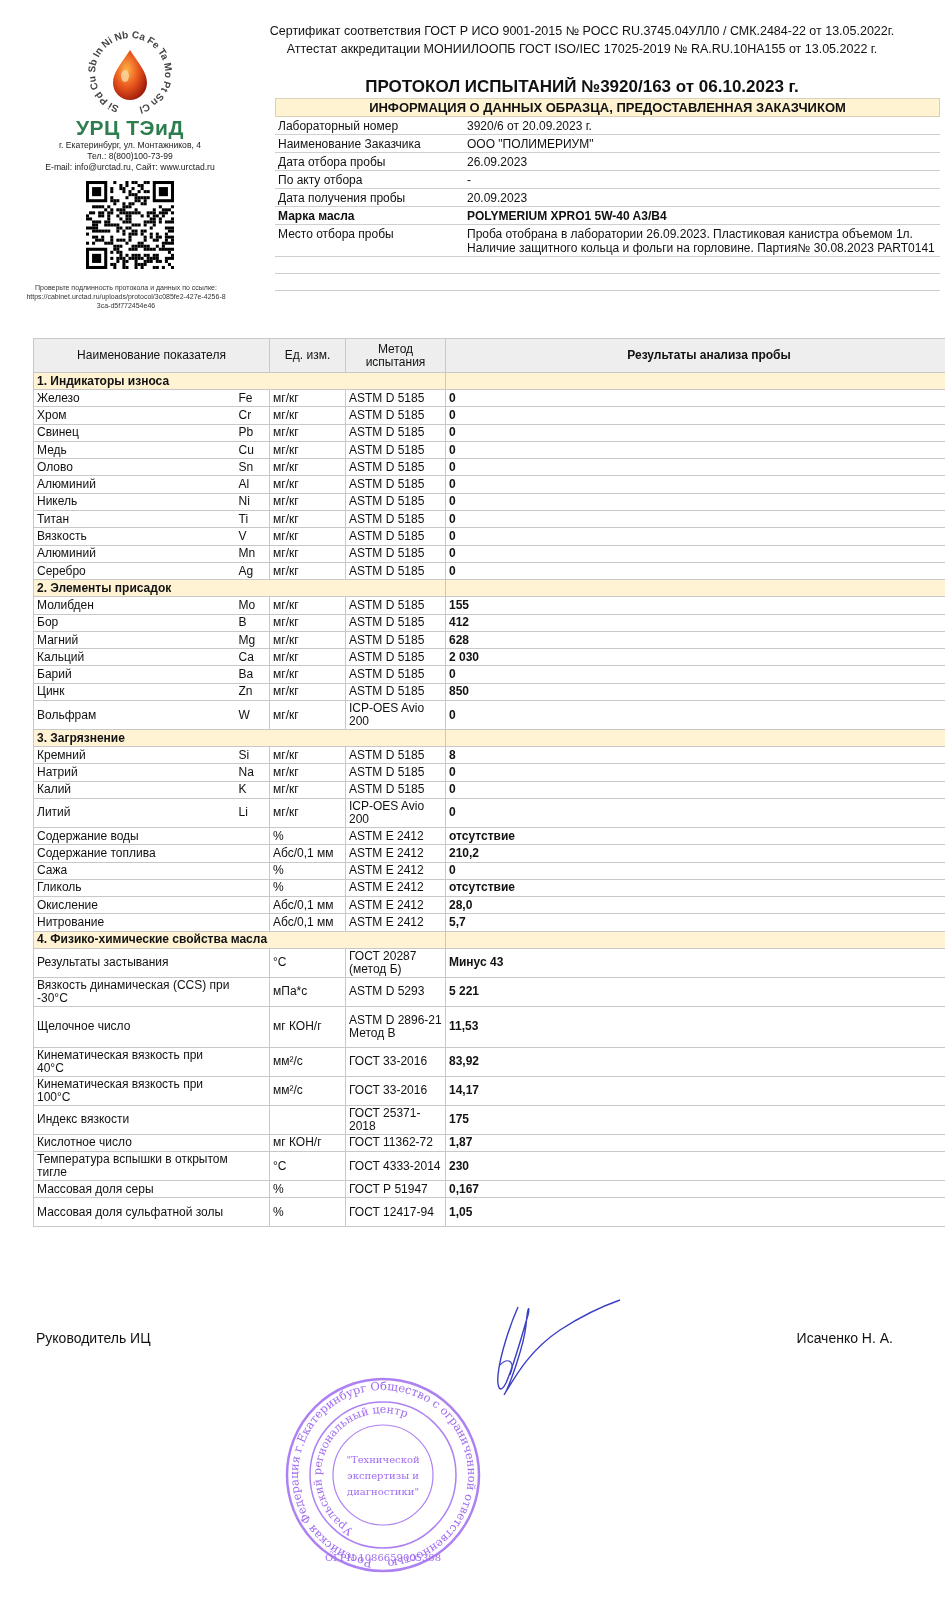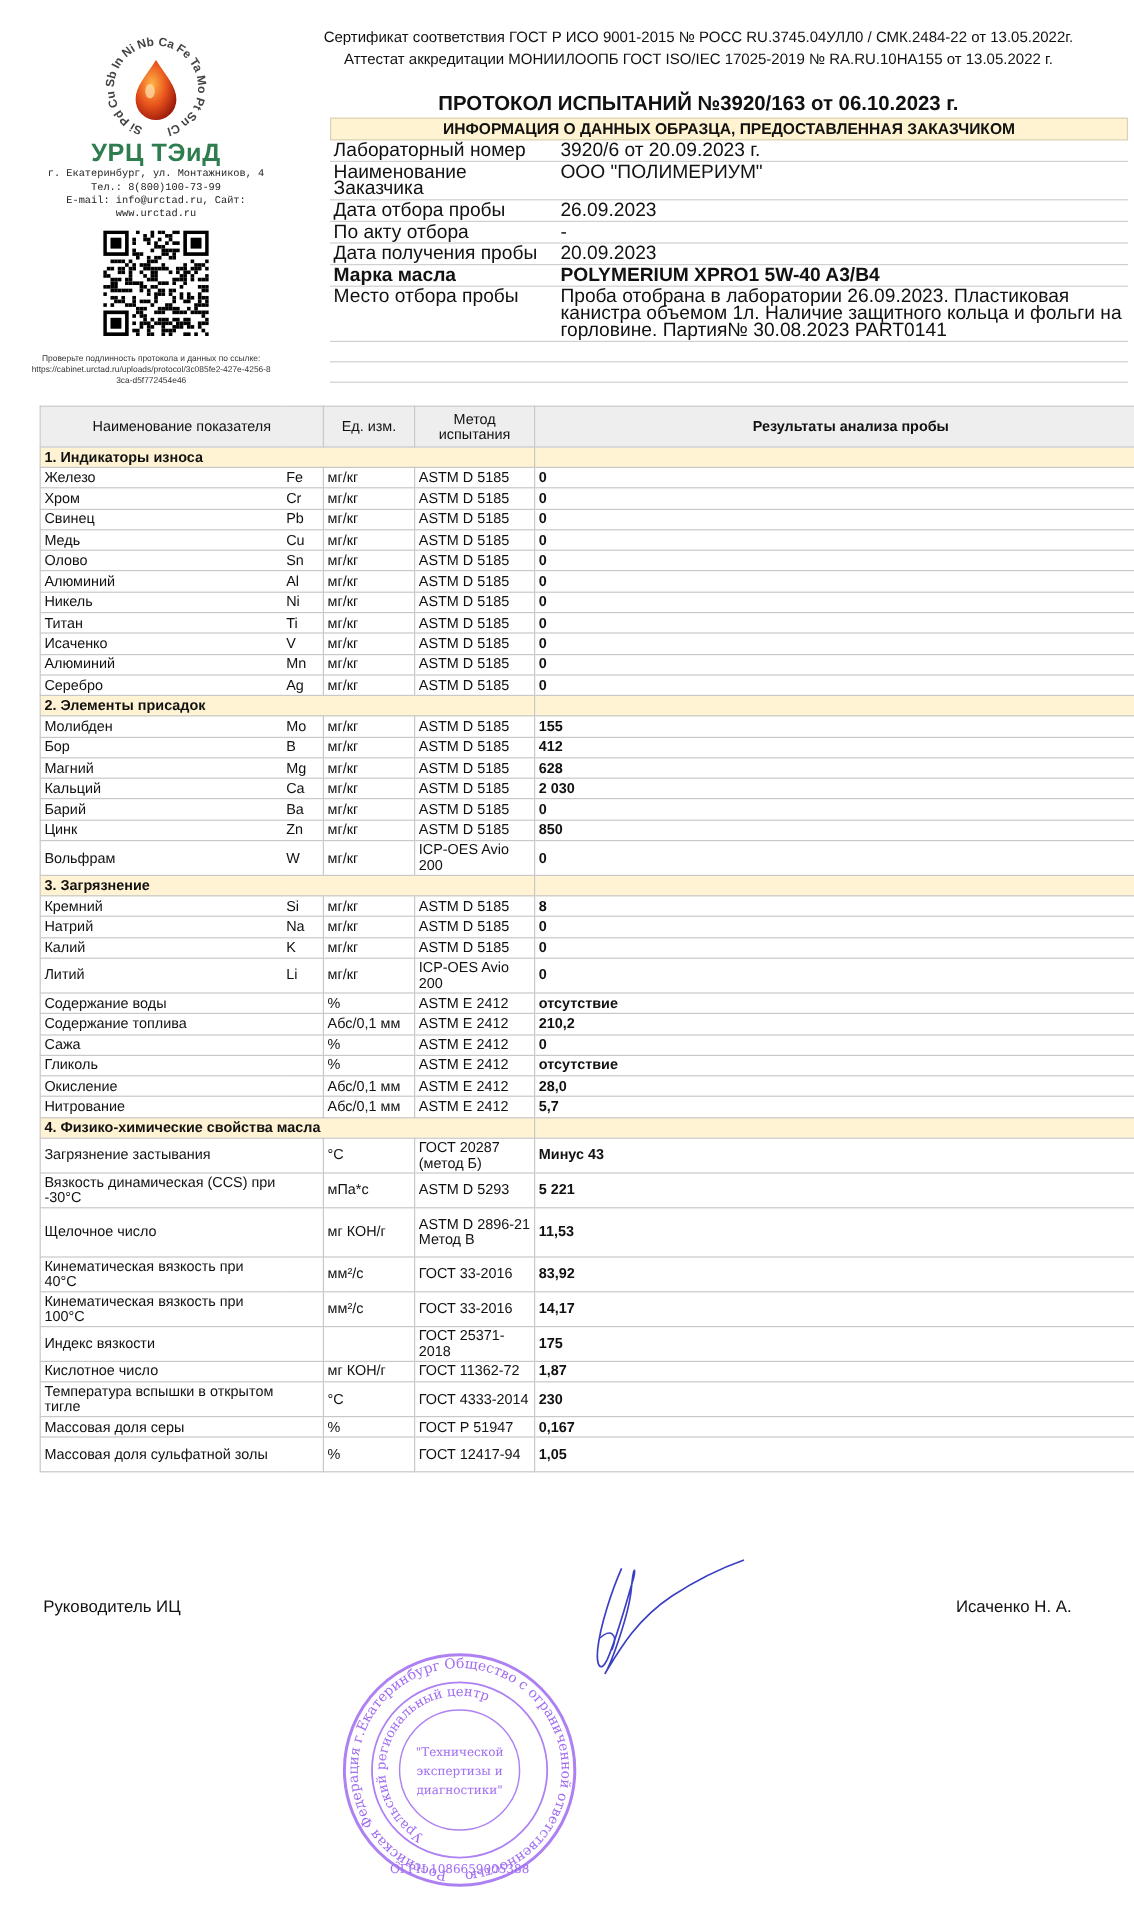--- a/index.html
+++ b/index.html
@@ -2,32 +2,32 @@
 <html><head>
 <meta charset="utf-8">
 <style>
   * { box-sizing: border-box; margin: 0; padding: 0; }
   body { width: 945px; height: 1600px; background: #ffffff; font-family: "Liberation Sans", sans-serif; color: #111; position: relative; overflow: hidden; }
 
   
   .logo-block { position: absolute; left: 30px; top: 28px; width: 200px; text-align: center; }
   .logo-svg { display: block; margin: 0 auto; }
   .brand { font-size: 21px; font-weight: bold; color: #2e7d4f; letter-spacing: 0.5px; margin-top: -2px; }
-  .addr { font-size: 8.6px; line-height: 11px; color: #222; font-family: Liberation Mono, monospace; }
+  .addr { font-size: 8.6px; line-height: 11px; color: #222; }
   .qr { width: 88px; height: 88px; margin: 8px auto 10px; }
   .verify { font-size: 7px; line-height: 9px; color: #333; width: 200px; margin-left: -4px; }
 
   
   .cert { position: absolute; left: 232px; top: 22px; width: 700px; text-align: center; font-size: 12.5px; line-height: 18px; }
   .proto-title { position: absolute; left: 232px; top: 77px; width: 700px; text-align: center; font-size: 17px; font-weight: bold; }
 
   
   .info { position: absolute; left: 232px; top: 98px; width: 665px; margin-left: 43px; }
   .info-head { background: #fff3d1; border: 1px solid #d9d2b8; text-align: center; font-weight: bold; font-size: 13px; height: 19px; line-height: 18px; }
-  .info-row { display: flex; border-bottom: 1px solid #cfcfcf; font-size: 16px; line-height: 14px; padding: 2px 0 1px; }
+  .info-row { display: flex; border-bottom: 1px solid #cfcfcf; font-size: 12px; line-height: 14px; padding: 2px 0 1px; }
   .info-row .k { width: 192px; padding-left: 3px; }
   .info-row .v { flex: 1; }
   .info-row.bold { font-weight: bold; justify-content: space-between; }
   .info-empty { height: 17px; border-bottom: 1px solid #cfcfcf; }
 
   
   table.res { position: absolute; left: 33px; top: 338px; width: 940px; border-collapse: collapse; font-size: 12px; }
   table.res td, table.res th { border: 1px solid #c8c8c8; padding: 0 3px; line-height: 13px; vertical-align: middle; }
   table.res th { background: #eeeeee; font-weight: normal; text-align: center; height: 34px; font-size: 12px; }
   table.res th.result-h { font-weight: bold; }
@@ -476,21 +476,21 @@
         <td class="val">0</td>
       </tr>
       <tr class="row">
         <td class="name-cell">Титан</td>
         <td class="sym-cell">Ti</td>
         <td>мг/кг</td>
         <td>ASTM D 5185</td>
         <td class="val">0</td>
       </tr>
       <tr class="row">
-        <td class="name-cell">Исаченко</td>
+        <td class="name-cell">Вязкость</td>
         <td class="sym-cell">V</td>
         <td>мг/кг</td>
         <td>ASTM D 5185</td>
         <td class="val">0</td>
       </tr>
       <tr class="row">
         <td class="name-cell">Алюминий</td>
         <td class="sym-cell">Mn</td>
         <td>мг/кг</td>
         <td>ASTM D 5185</td>
@@ -628,21 +628,21 @@
         <td class="sym-cell"></td>
         <td>Абс/0,1 мм</td>
         <td>ASTM E 2412</td>
         <td class="val">5,7</td>
       </tr>
       <tr class="section">
         <td colspan="4">4. Физико-химические свойства масла</td>
         <td></td>
       </tr>
       <tr class="row2">
-        <td class="name-cell">Загрязнение застывания</td>
+        <td class="name-cell">Результаты застывания</td>
         <td class="sym-cell"></td>
         <td>°C</td>
         <td>ГОСТ 20287 (метод Б)</td>
         <td class="val">Минус 43</td>
       </tr>
       <tr class="row2">
         <td class="name-cell">Вязкость динамическая (CCS) при -30°C</td>
         <td class="sym-cell"></td>
         <td>мПа*с</td>
         <td>ASTM D 5293</td>

